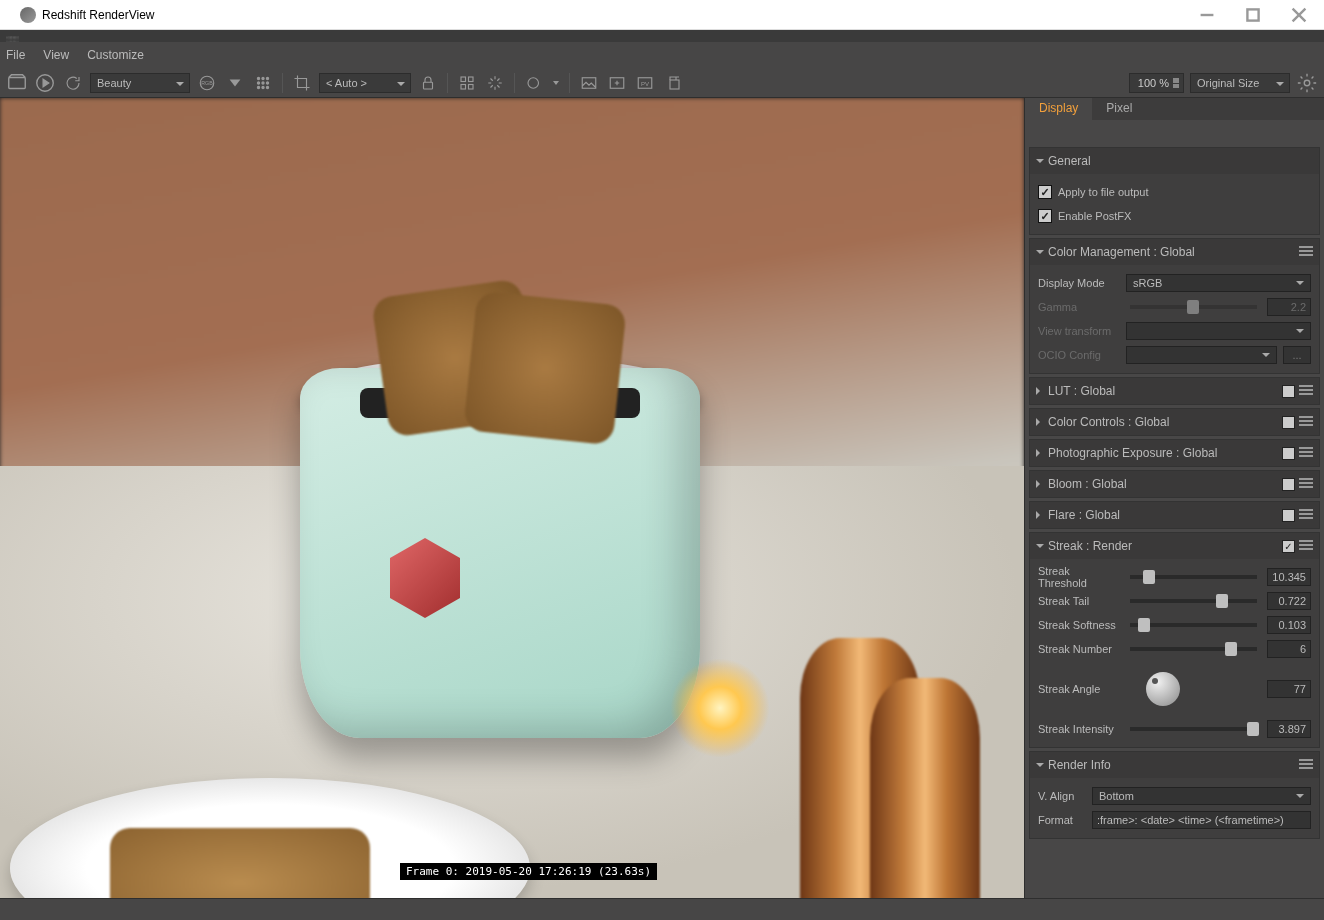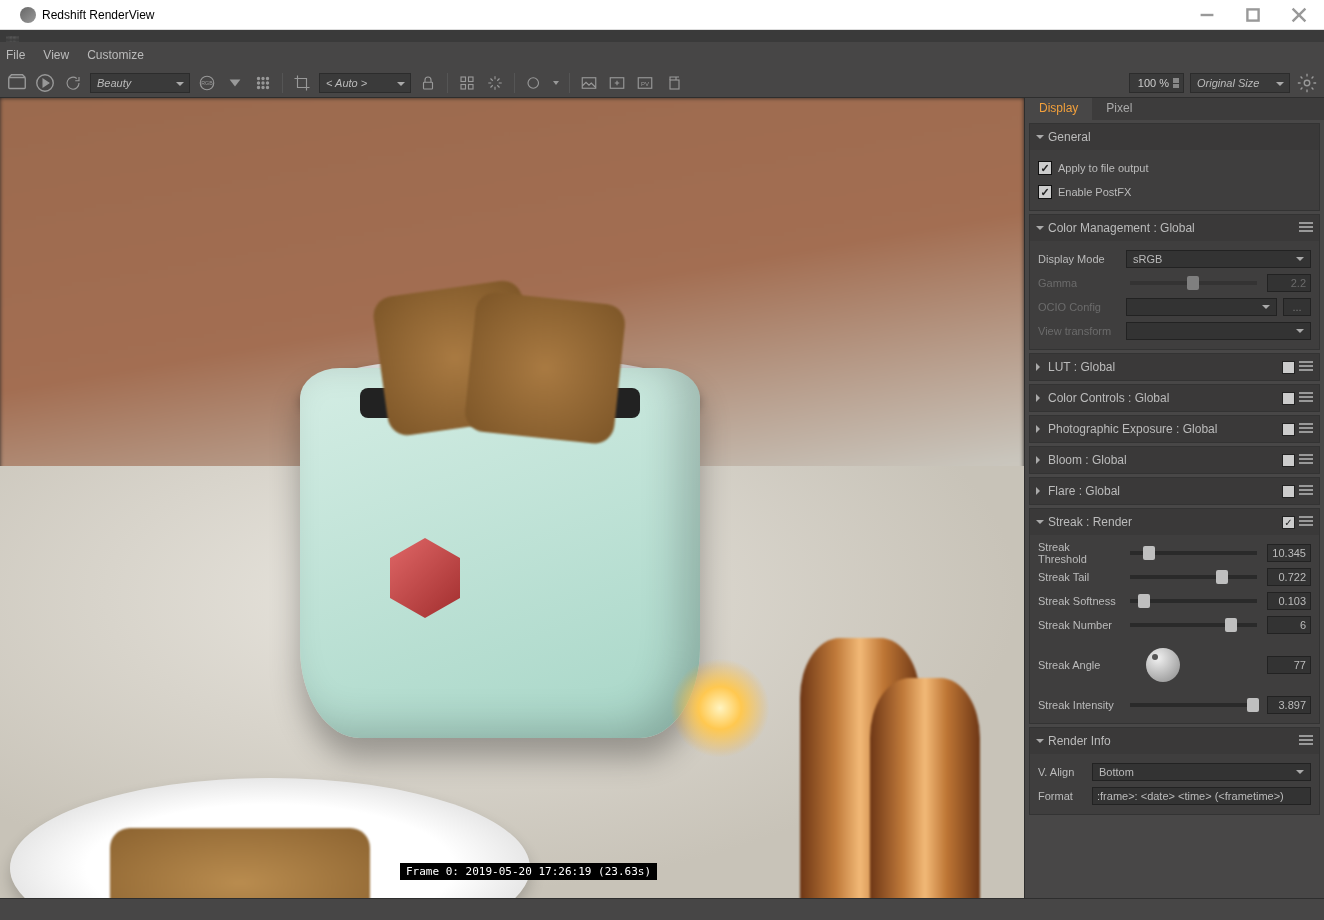--- a/index.html
+++ b/index.html
@@ -19,21 +19,21 @@
 .gripbar span { letter-spacing: -2px; color: #666; font-size: 8px; }
 
 
 .menubar { height: 26px; background: #474646; display: flex; align-items: center; padding: 0 6px; gap: 18px; }
 .menubar-item { color: #bbb; font-size: 12px; cursor: default; }
 
 
 .toolbar { height: 30px; background: #474646; display: flex; align-items: center; padding: 0 6px; gap: 6px; border-bottom: 1px solid #2e2e2e; }
 .tb-sep { width: 1px; height: 20px; background: #555; margin: 0 2px; }
 .tb-btn { width: 22px; height: 22px; display: flex; align-items: center; justify-content: center; color: #999; }
-.tb-dropdown { height: 20px; background: #3a3a3a; border: 1px solid #2c2c2c; display: flex; align-items: center; padding: 0 16px 0 6px; color: #bbb; position: relative; min-width: 80px; font-size:11px;font-style:italic;}
+.tb-dropdown { height: 20px; background: #3a3a3a; border: 1px solid #2c2c2c; display: flex; align-items: center; padding: 0 16px 0 6px; color: #bbb; position: relative; min-width: 80px; font-size:11px;}
 .tb-dropdown::after { content: ""; position: absolute; right: 5px; top: 8px; border: 4px solid transparent; border-top-color: #aaa; }
 .tb-spacer { flex: 1; }
 .tb-num { width: 55px; height: 20px; background: #3a3a3a; border: 1px solid #2c2c2c; display:flex; align-items:center; justify-content:flex-end; padding:0 14px 0 4px; font-size:11px; position:relative;}
 .tb-num::after{content:"";position:absolute;right:4px;top:4px;width:6px;height:10px;background:linear-gradient(#888 45%,transparent 45%,transparent 55%,#888 55%);}
 
 
 .main { flex: 1; display: flex; background: #353535; min-height: 0;}
 .viewport { flex: 1; position: relative; background:#2a2726; overflow:hidden;}
 
 
@@ -49,21 +49,21 @@
 .glow{position:absolute;left:670px;top:560px;width:100px;height:100px;background:radial-gradient(circle,#fff4c0 0%,#ffc850 30%,rgba(255,180,40,.2) 60%,transparent 70%);border-radius:50%;}
 .shaker{position:absolute;width:120px;height:280px;background:linear-gradient(90deg,#6e3716,#c07a3a 30%,#f2b977 50%,#bd7534 70%,#6e3716);border-radius:40px 40px 20px 20px/60px 60px 10px 10px;filter:blur(1px);}
 .s1{left:800px;top:540px;}
 .s2{left:870px;top:580px;width:110px;height:260px;}
 .plate{position:absolute;left:10px;top:680px;width:520px;height:180px;background:radial-gradient(ellipse at center,#fff 50%,#e8e8e8 70%);border-radius:50%;box-shadow:0 8px 15px rgba(0,0,0,.2);}
 .ptoast{position:absolute;left:110px;top:730px;width:260px;height:110px;background:radial-gradient(ellipse,#b98c4f,#8c6330);border-radius:20px;filter:blur(1px);}
 
 .frameinfo{position:absolute;left:400px;bottom:18px;background:#000;color:#fff;font-family:monospace;font-size:11px;padding:2px 6px;}
 
 
-.panel { width: 300px; background: #484747; border-left: 1px solid #2e2e2e; display: flex; flex-direction: column; overflow:hidden;}
+.panel { width: 300px; background: #484747; border-left: 1px solid #2e2e2e; display: flex; flex-direction: column; overflow:hidden;gap:24px;}
 .tabs { height: 22px; display: flex; background: #3d3c3c; }
 .tab { padding: 3px 14px; font-size: 12px; color: #aaa; }
 .tab.active { color: #f2a03c; background:#484747; }
 .panel-body { flex:1; padding: 3px 4px; overflow-y: auto; }
 
 .section { margin-bottom: 3px; background: #3f3e3e; border:1px solid #333;}
 .sec-header { height: 26px; display: flex; align-items: center; padding: 0 6px; background: #3a3939; color: #bbb; font-size: 12px; gap:4px;}
 .sec-header .arrow { width:0;height:0;border:4px solid transparent; }
 .sec-header .arrow.open{border-top-color:#aaa;margin-top:4px;}
 .sec-header .arrow.closed{border-left-color:#aaa;}
@@ -315,27 +315,27 @@
                 </div>
               </div>
             <div class="row">
                 <span class="row-label disabled">Gamma</span>
                 <div class="slider disabled">
                   <div class="thumb" style="left:45%"></div>
                 </div>
                 <div class="numbox disabled">2.2</div>
               </div>
             <div class="row">
+                <span class="row-label disabled">View transform</span>
+                <div class="sel disabled"></div>
+              </div>
+            <div class="row">
                 <span class="row-label disabled">OCIO Config</span>
                 <div class="sel disabled" style="flex:1"></div>
                 <div class="btn-small">...</div>
-              </div>
-            <div class="row">
-                <span class="row-label disabled">View transform</span>
-                <div class="sel disabled"></div>
               </div>
           </div>
         </div>
 
         <div class="section">
             <div class="sec-header">
               <span class="arrow closed"></span>
               <span>LUT  : Global</span>
               <span class="filler"></span>
               <span class="chk" style="background:#ccc"></span>

